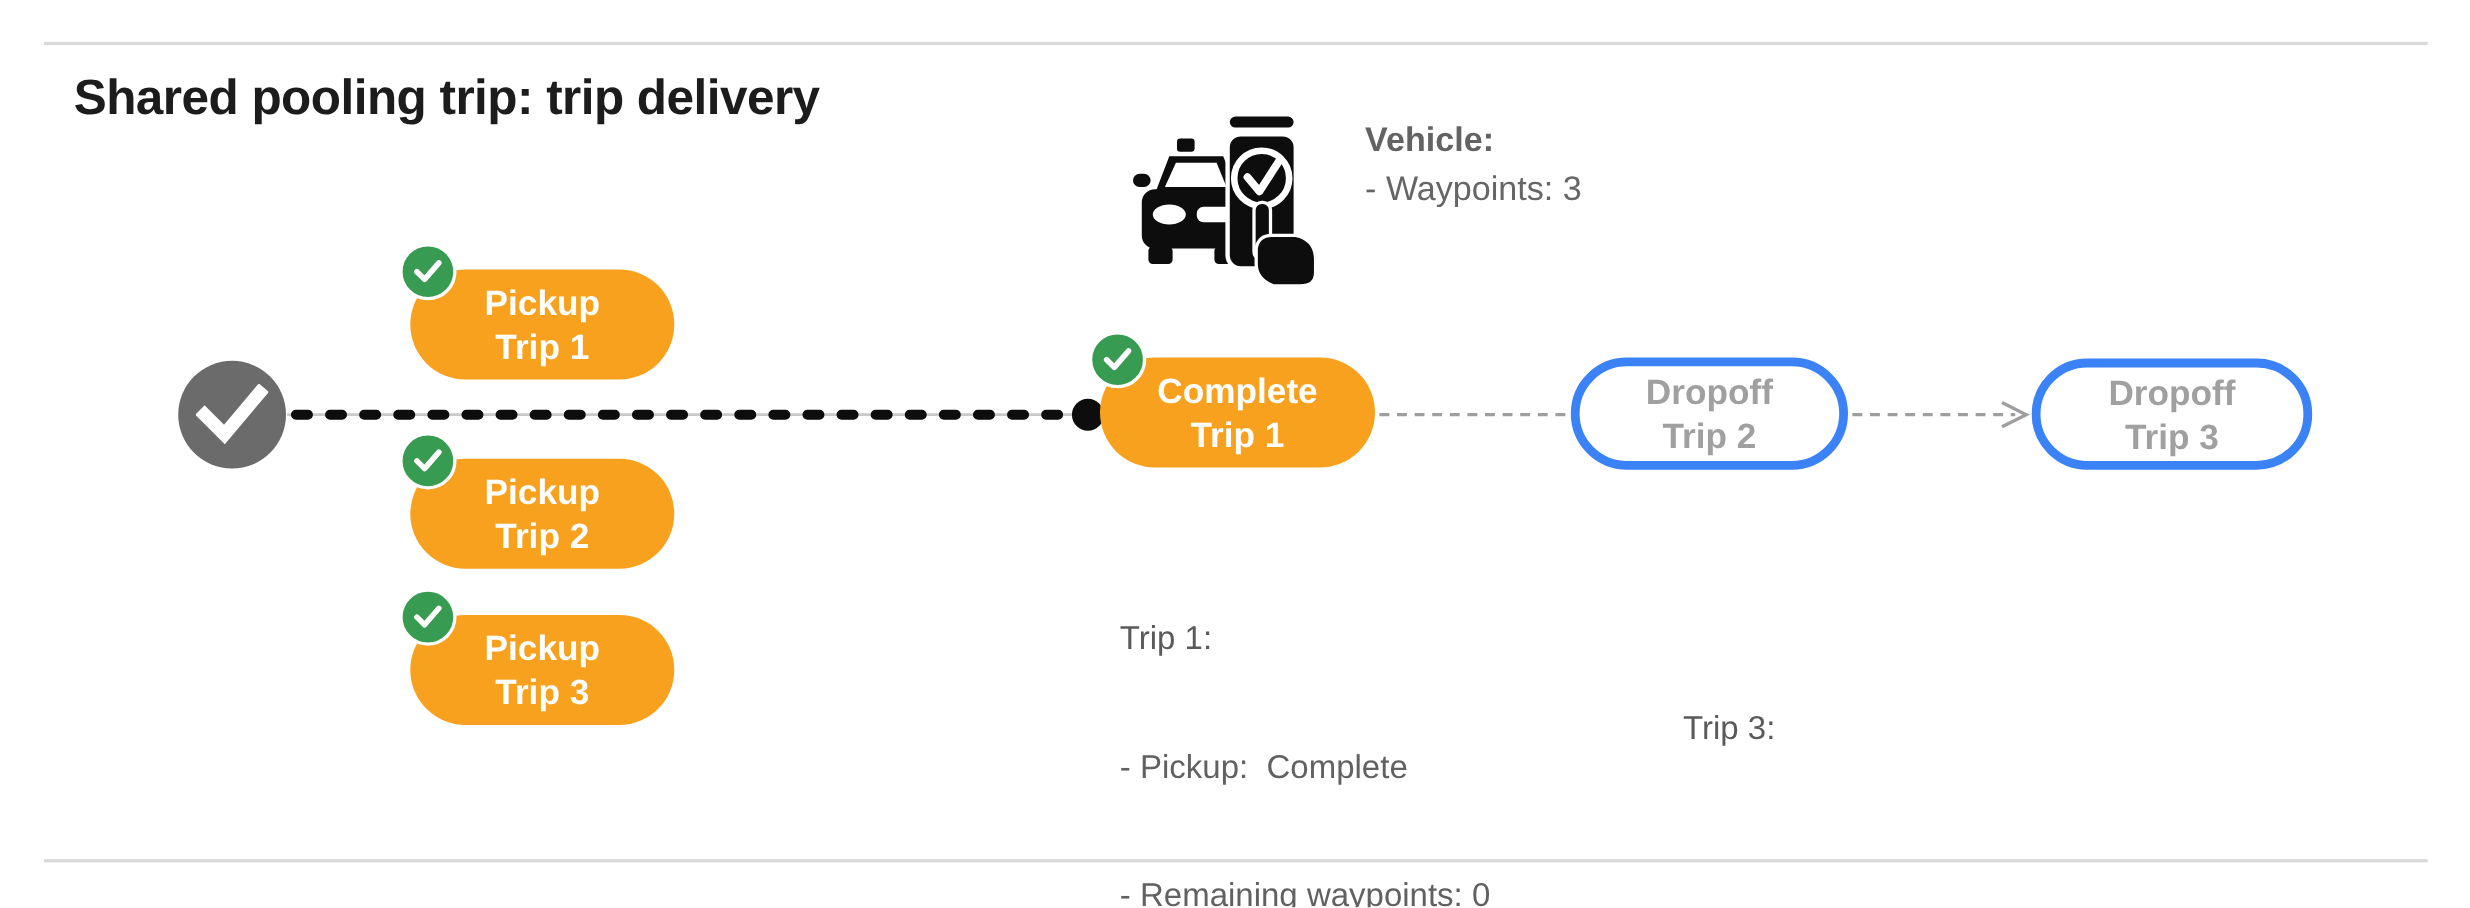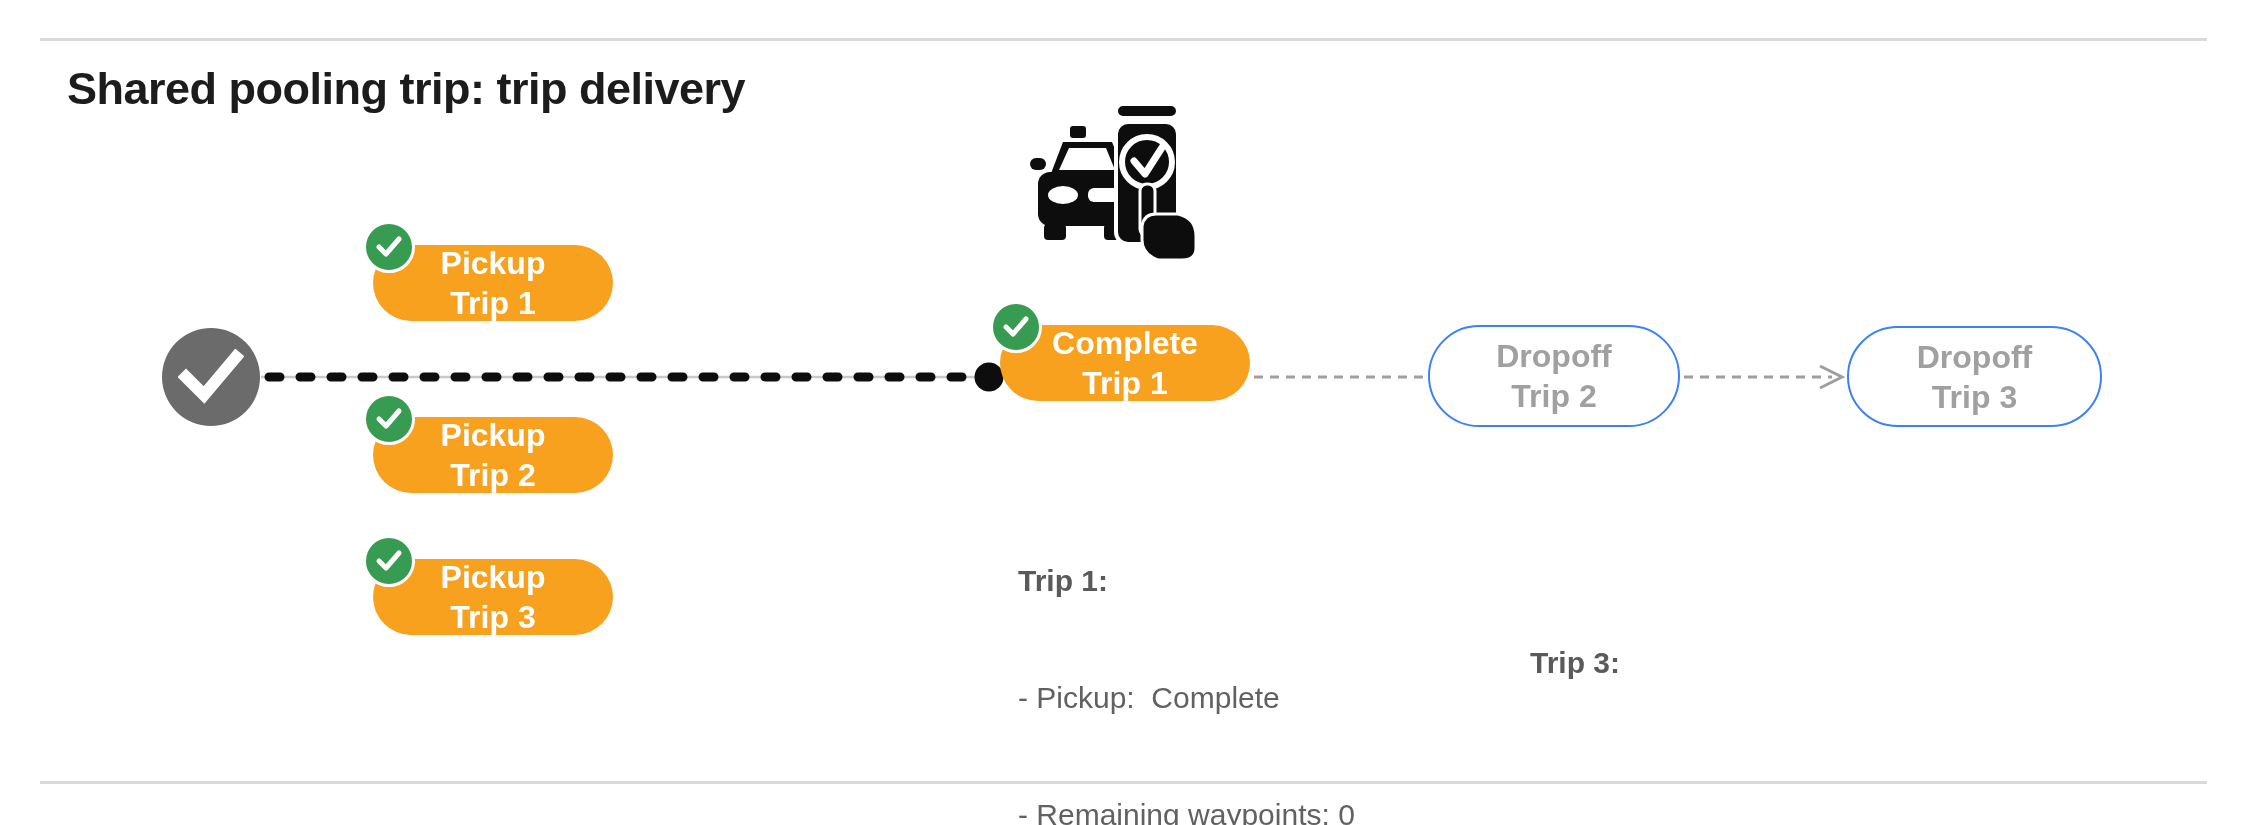--- a/index.html
+++ b/index.html
@@ -32,43 +32,43 @@
   .start-label{
     position:absolute;left:36px;top:440px;width:350px;text-align:center;
     font-size:31px;line-height:38px;color:#666;
   }
 
   
   .conn{position:absolute;}
 
   
   .pill{
-    position:absolute;width:240px;height:76px;border-radius:52px;
+    position:absolute;width:240px;height:100px;border-radius:52px;
     display:flex;flex-direction:column;align-items:center;justify-content:center;
     font-weight:bold;font-size:32px;line-height:40px;text-align:center;white-space:nowrap;
   }
   .pill.filled{background:#f7a11e;color:#fff;}
-  .pill.outline{background:#fff;border:2px solid #3b82f6;color:#a0a0a0;box-sizing:border-box;}
+  .pill.outline{background:#fff;border:8px solid #3b82f6;color:#a0a0a0;box-sizing:border-box;}
   .pill .badge{
     position:absolute;left:-10px;top:-24px;width:46px;height:46px;border-radius:50%;
     background:#379b51;border:3px solid #fff;
     display:flex;align-items:center;justify-content:center;
   }
   #pickup1{left:373px;top:245px;}
   #pickup2{left:373px;top:417px;}
   #pickup3{left:373px;top:559px;}
   #complete1{left:1000px;top:325px;width:250px;}
   #dropoff2{left:1428px;top:325px;width:252px;height:102px;}
   #dropoff3{left:1847px;top:326px;width:255px;height:101px;}
 
   
   .status-block{position:absolute;font-size:30px;line-height:39px;color:#616161;white-space:pre-wrap;}
   #status-block-12{left:1018px;top:483px;}
   #status-block-3{left:1530px;top:565px;}
-  .status-block .hd{font-weight:bold;color:#5a5a5a;}
+  .status-block .hd{font-weight:normal;color:#5a5a5a;}
 </style>
 </head>
 <body>
 
 <div class="canvas">
 
   <div class="hairline top"></div>
   <div class="hairline bottom"></div>
 
   <div class="page-title">Shared pooling trip: trip delivery</div>
@@ -92,20 +92,24 @@
 
     <circle cx="117" cy="64" r="25" fill="none" stroke="#fff" stroke-width="6"></circle>
     <polyline points="104,63 115,76 133,48" fill="none" stroke="#fff" stroke-width="7" stroke-linecap="round" stroke-linejoin="round"></polyline>
 
     <g>
       <rect x="110" y="86" width="15" height="52" rx="7" fill="#0d0d0d" stroke="#fff" stroke-width="3"></rect>
       <path d="M112,128 q2,-12 14,-12 l22,0 q18,4 18,22 l0,12 q0,12 -14,12 l-24,0 q-16,-6 -16,-20 Z" fill="#0d0d0d" stroke="#fff" stroke-width="3"></path>
     </g>
   </svg>
 
+  <div class="vehicle-text">
+    <div class="hd">Vehicle:</div>
+    <div>- Waypoints: 3</div>
+  </div>
 
   <svg class="conn" style="left:255px;top:359px;" width="752" height="36">
     <line x1="6" y1="18" x2="744" y2="18" stroke="#c9c9c9" stroke-width="2.5"></line>
     <line x1="14" y1="18" x2="716" y2="18" stroke="#0d0d0d" stroke-width="9" stroke-dasharray="11 20" stroke-linecap="round"></line>
     <circle cx="734" cy="18" r="14.5" fill="#0d0d0d"></circle>
   </svg>
 
   <svg class="conn" style="left:1252px;top:370px;" width="176" height="14">
     <line x1="2" y1="7" x2="174" y2="7" stroke="#9e9e9e" stroke-width="3" stroke-dasharray="9 7"></line>
   </svg>

